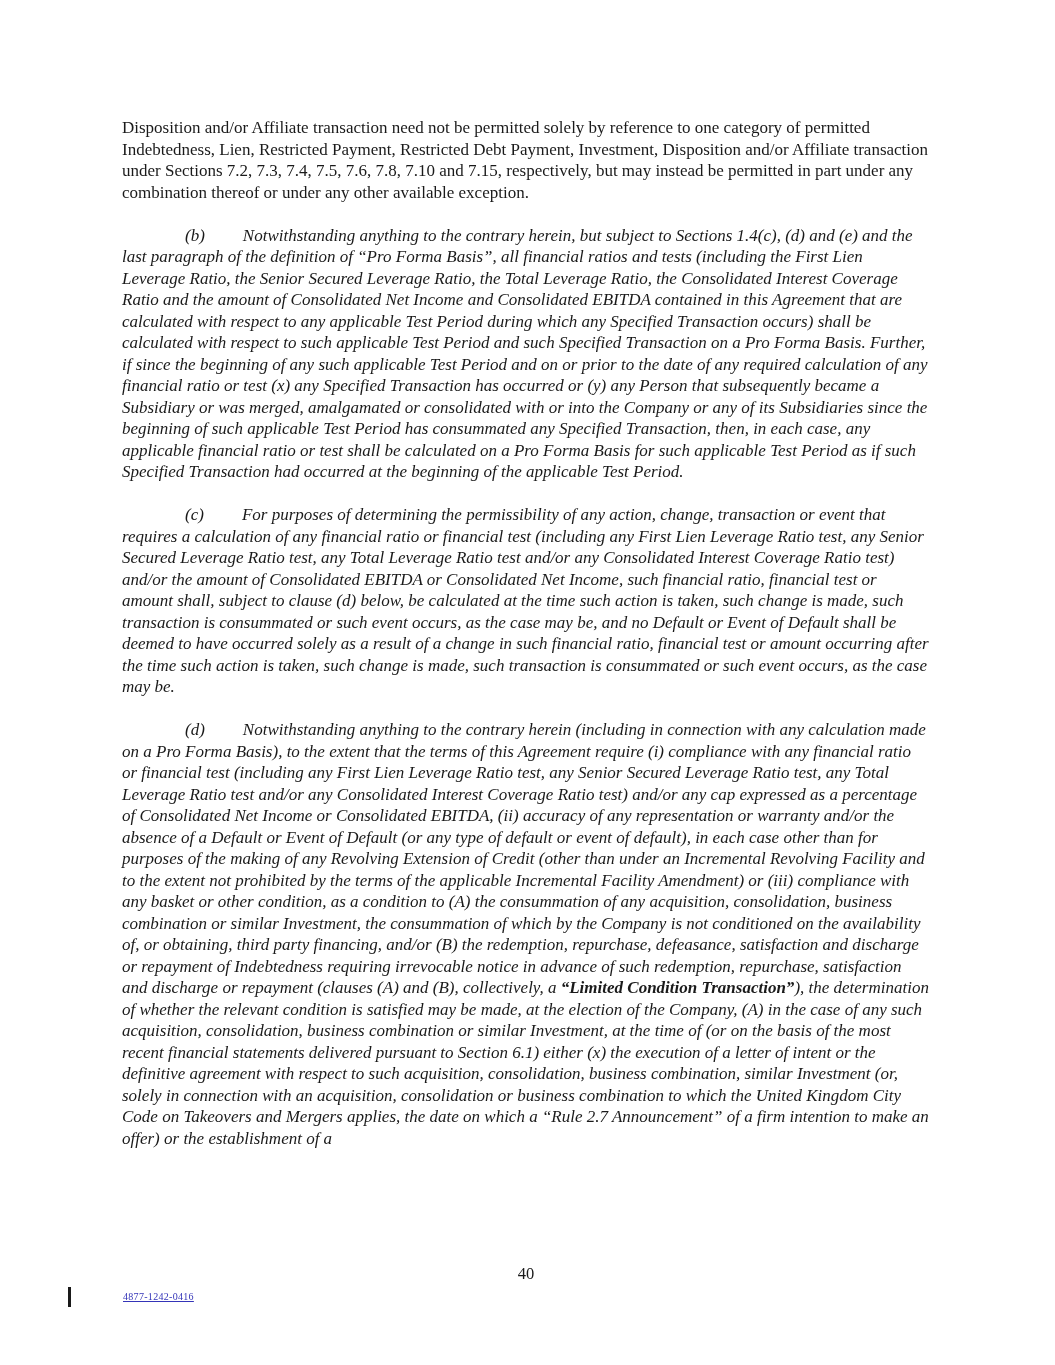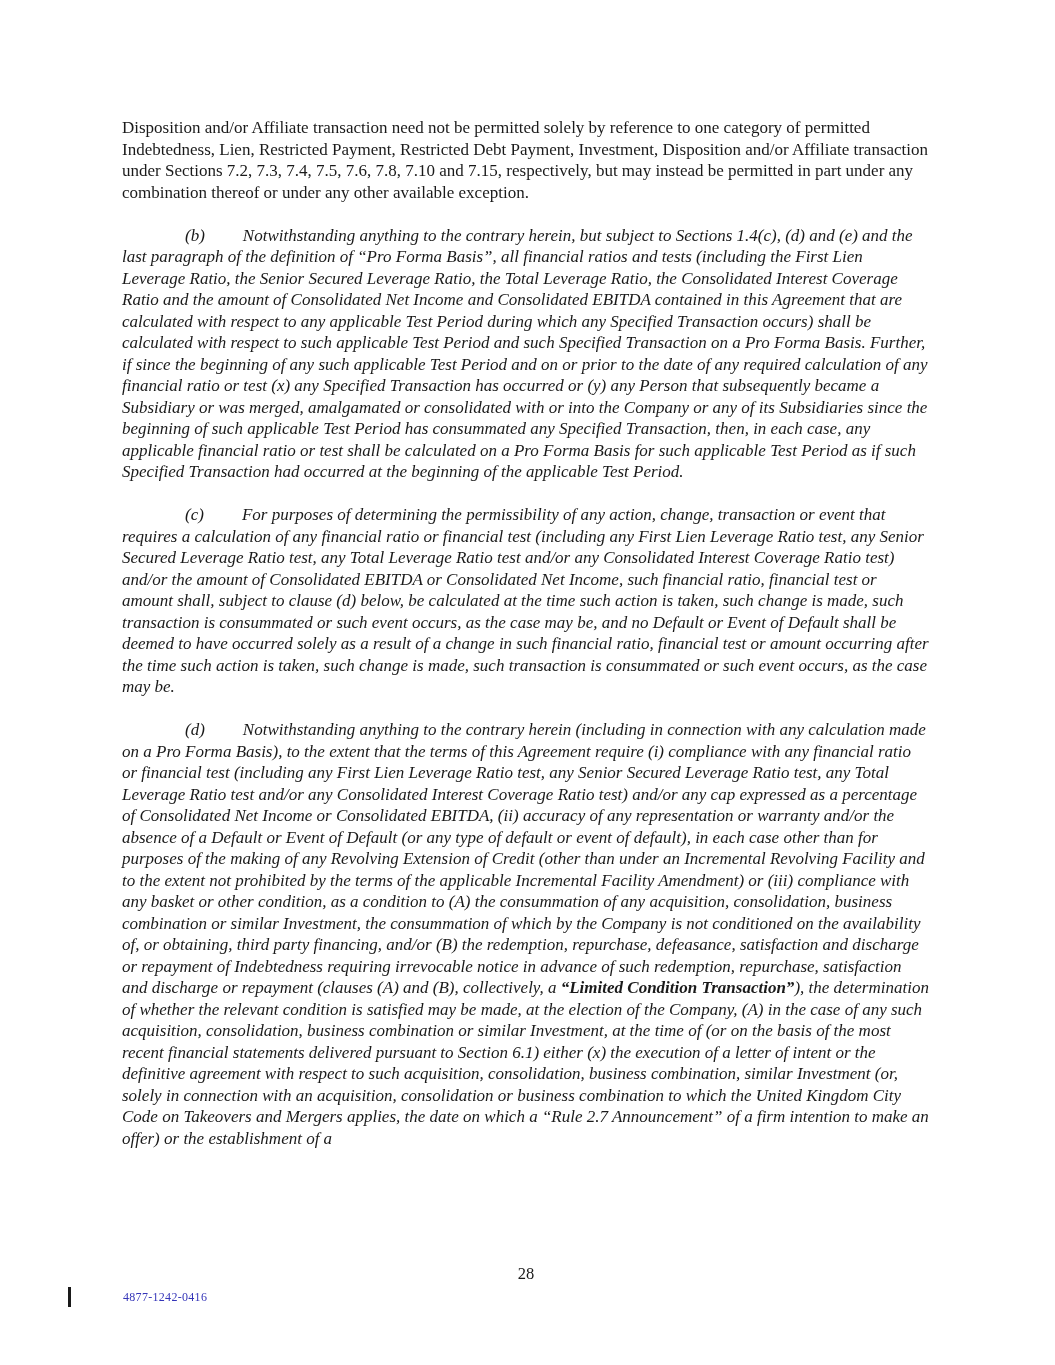--- a/index.html
+++ b/index.html
@@ -53,32 +53,33 @@
     left: 68px;
     top: 1287px;
     width: 3px;
     height: 20px;
     background: #1a1a1a;
   }
   .doc-id {
     position: absolute;
     left: 123px;
     top: 1290px;
-    font-size: 12px;
+    font-size: 10px;
     line-height: 14px;
+    text-decoration: underline;
     letter-spacing: 0.3px;
   }
 </style>
 </head>
 <body>
 
 <div class="page" style="background: rgb(255, 255, 255); color: rgb(26, 26, 26);">
   <div class="doc-body">
       <p class="para"><span>Disposition and/or Affiliate transaction need not be permitted solely by reference to one category of permitted Indebtedness, Lien, Restricted Payment, Restricted Debt Payment, Investment, Disposition and/or Affiliate transaction under Sections 7.2, 7.3, 7.4, 7.5, 7.6, 7.8, 7.10 and 7.15, respectively, but may instead be permitted in part under any combination thereof or under any other available exception.</span></p>
       <p class="para labeled"><span>(b)</span><span class="tab"></span><span>Notwithstanding anything to the contrary herein, but subject to Sections 1.4(c), (d) and (e) and the last paragraph of the definition of “Pro Forma Basis”, all financial ratios and tests (including the First Lien Leverage Ratio, the Senior Secured Leverage Ratio, the Total Leverage Ratio, the Consolidated Interest Coverage Ratio and the amount of Consolidated Net Income and Consolidated EBITDA contained in this Agreement that are calculated with respect to any applicable Test Period during which any Specified Transaction occurs) shall be calculated with respect to such applicable Test Period and such Specified Transaction on a Pro Forma Basis. Further, if since the beginning of any such applicable Test Period and on or prior to the date of any required calculation of any financial ratio or test (x) any Specified Transaction has occurred or (y) any Person that subsequently became a Subsidiary or was merged, amalgamated or consolidated with or into the Company or any of its Subsidiaries since the beginning of such applicable Test Period has consummated any Specified Transaction, then, in each case, any applicable financial ratio or test shall be calculated on a Pro Forma Basis for such applicable Test Period as if such Specified Transaction had occurred at the beginning of the applicable Test Period.</span></p>
       <p class="para labeled"><span>(c)</span><span class="tab"></span><span>For purposes of determining the permissibility of any action, change, transaction or event that requires a calculation of any financial ratio or financial test (including any First Lien Leverage Ratio test, any Senior Secured Leverage Ratio test, any Total Leverage Ratio test and/or any Consolidated Interest Coverage Ratio test) and/or the amount of Consolidated EBITDA or Consolidated Net Income, such financial ratio, financial test or amount shall, subject to clause (d) below, be calculated at the time such action is taken, such change is made, such transaction is consummated or such event occurs, as the case may be, and no Default or Event of Default shall be deemed to have occurred solely as a result of a change in such financial ratio, financial test or amount occurring after the time such action is taken, such change is made, such transaction is consummated or such event occurs, as the case may be.</span></p>
       <p class="para labeled"><span>(d)</span><span class="tab"></span><span>Notwithstanding anything to the contrary herein (including in connection with any calculation made on a Pro Forma Basis), to the extent that the terms of this Agreement require (i) compliance with any financial ratio or financial test (including any First Lien Leverage Ratio test, any Senior Secured Leverage Ratio test, any Total Leverage Ratio test and/or any Consolidated Interest Coverage Ratio test) and/or any cap expressed as a percentage of Consolidated Net Income or Consolidated EBITDA, (ii) accuracy of any representation or warranty and/or the absence of a Default or Event of Default (or any type of default or event of default), in each case other than for purposes of the making of any Revolving Extension of Credit (other than under an Incremental Revolving Facility and to the extent not prohibited by the terms of the applicable Incremental Facility Amendment) or (iii) compliance with any basket or other condition, as a condition to (A) the consummation of any acquisition, consolidation, business combination or similar Investment, the consummation of which by the Company is not conditioned on the availability of, or obtaining, third party financing, and/or (B) the redemption, repurchase, defeasance, satisfaction and discharge or repayment of Indebtedness requiring irrevocable notice in advance of such redemption, repurchase, satisfaction and discharge or repayment (clauses (A) and (B), collectively, a </span><span class="bold-term">“Limited Condition Transaction”</span><span>), the determination of whether the relevant condition is satisfied may be made, at the election of the Company, (A) in the case of any such acquisition, consolidation, business combination or similar Investment, at the time of (or on the basis of the most recent financial statements delivered pursuant to Section 6.1) either (x) the execution of a letter of intent or the definitive agreement with respect to such acquisition, consolidation, business combination, similar Investment (or, solely in connection with an acquisition, consolidation or business combination to which the United Kingdom City Code on Takeovers and Mergers applies, the date on which a “Rule 2.7 Announcement” of a firm intention to make an offer) or the establishment of a</span></p>
     </div>
 
-  <div class="page-number">28</div>
+  <div class="page-number">40</div>
   <div class="change-bar"></div>
   <div class="doc-id" style="color: rgb(52, 52, 184);">4877-1242-0416</div>
 </div>
 
 </body></html>

